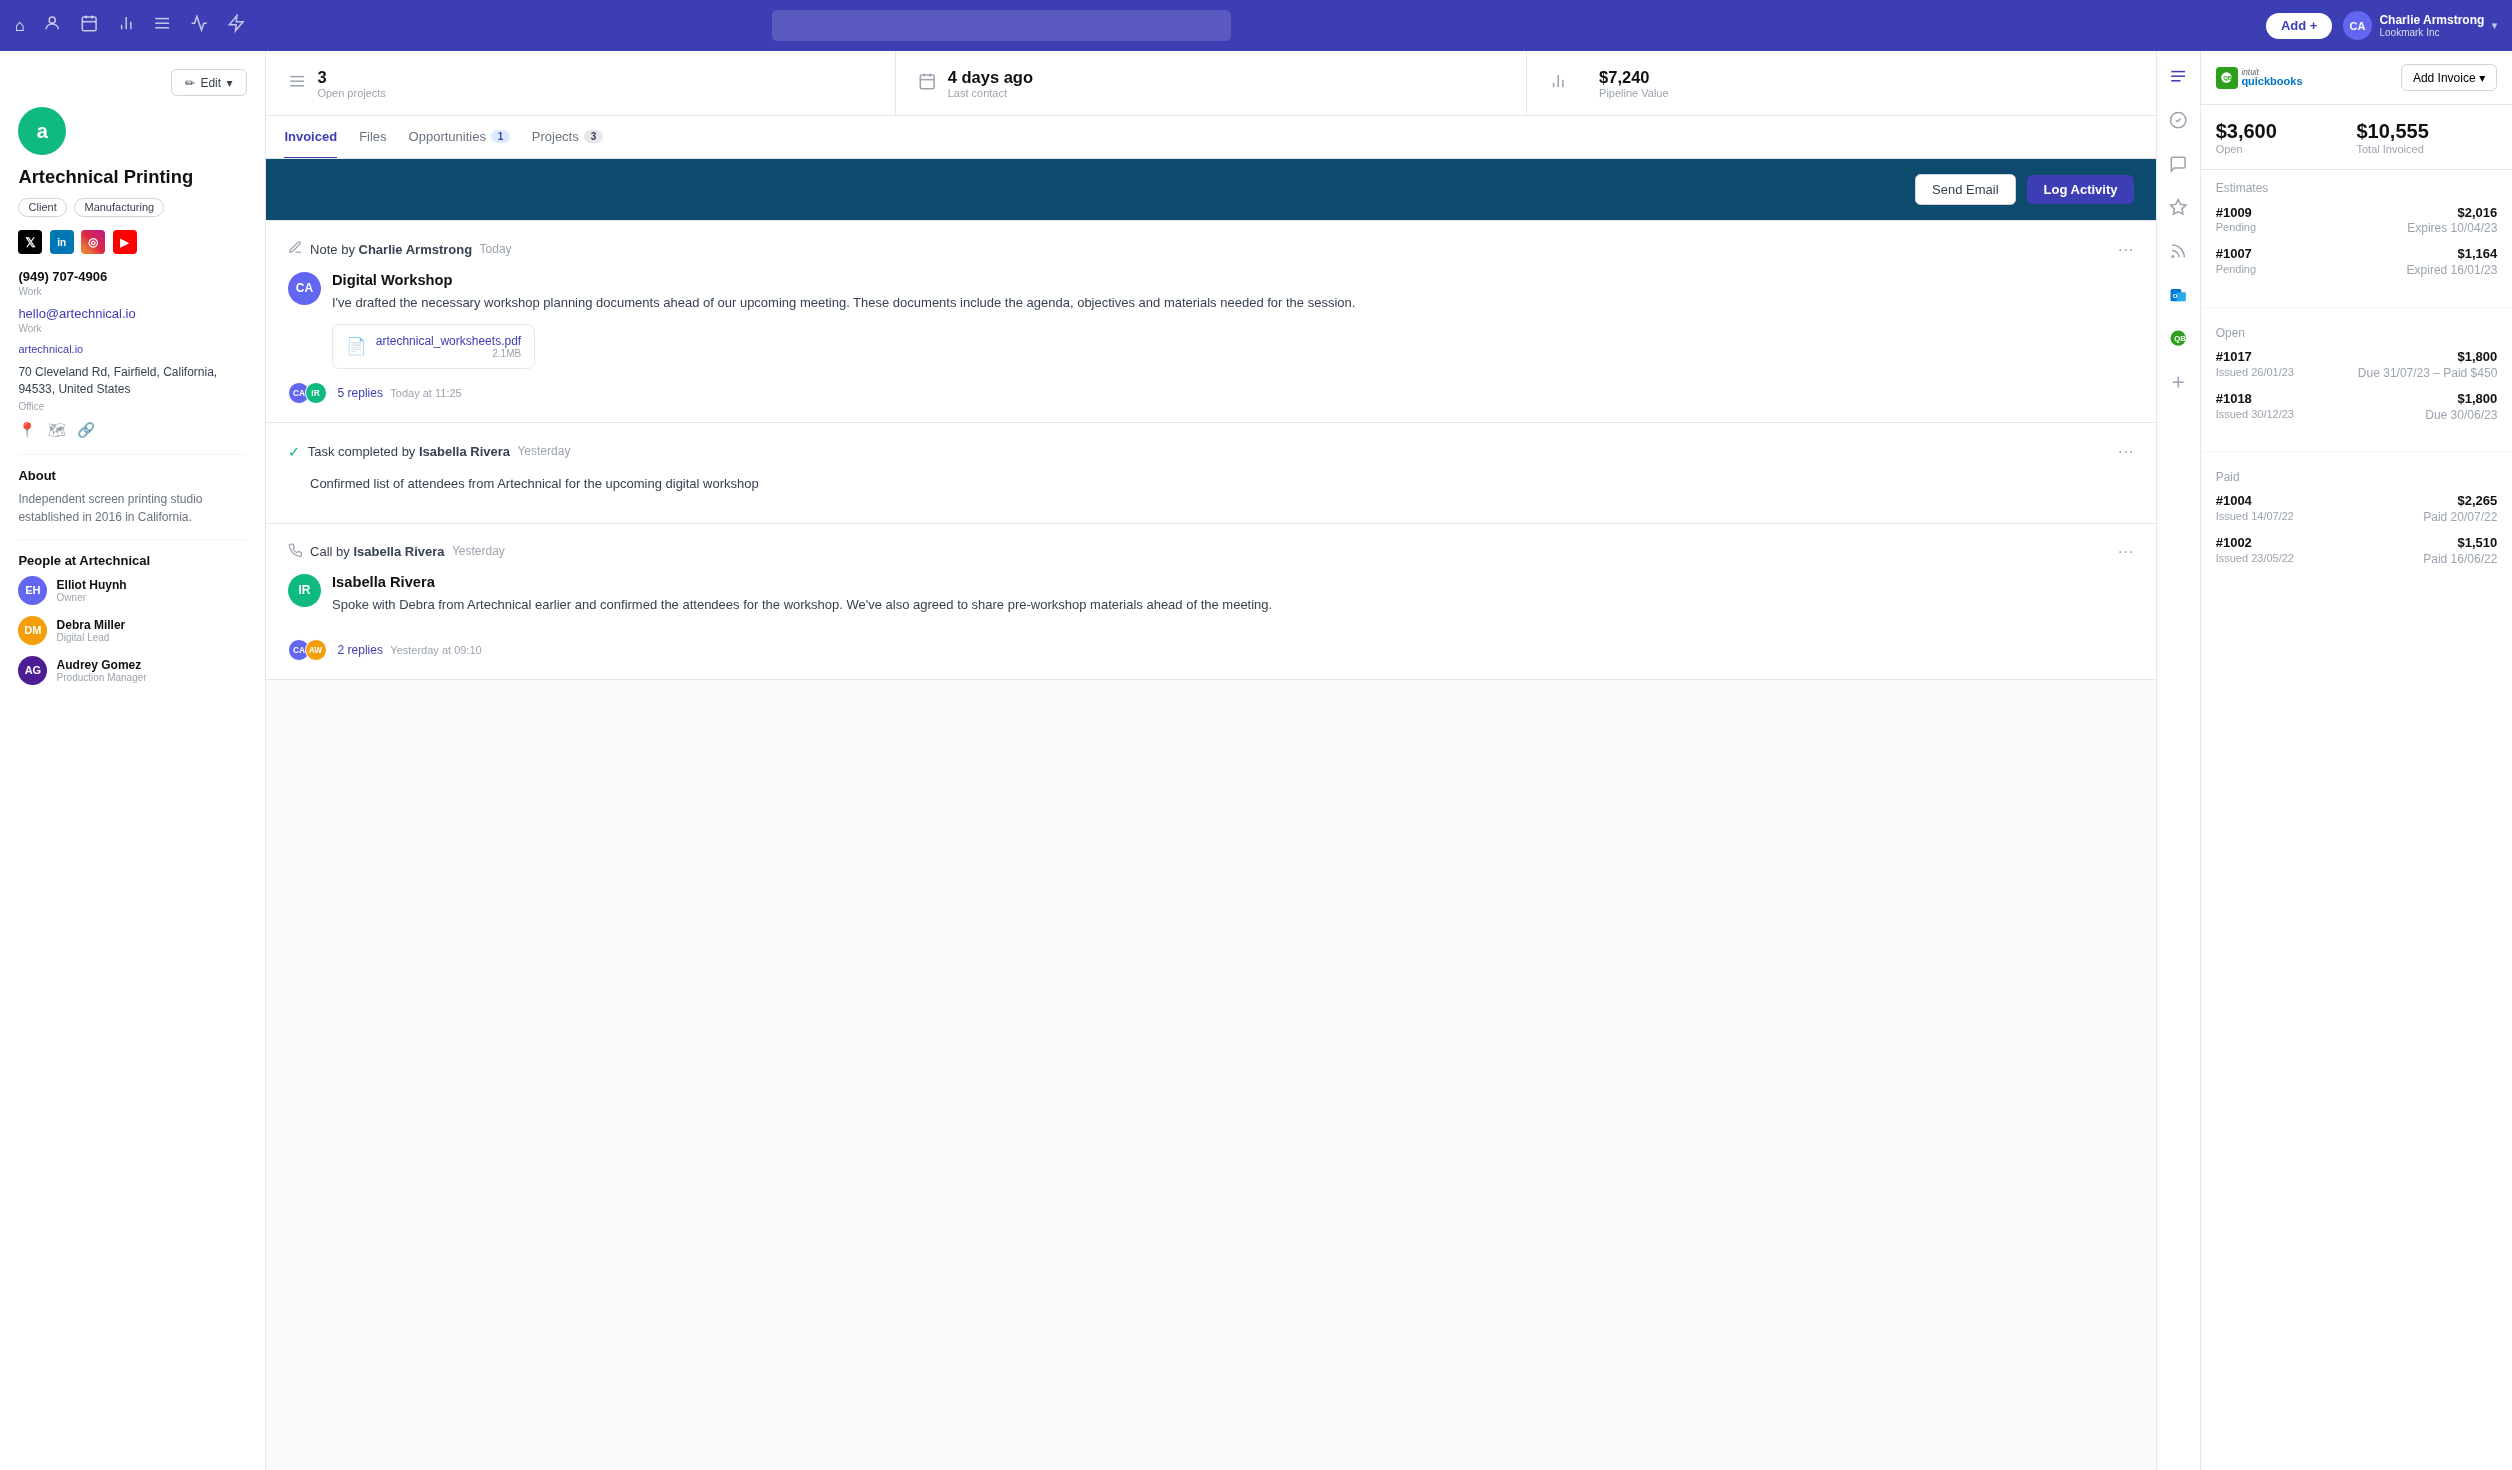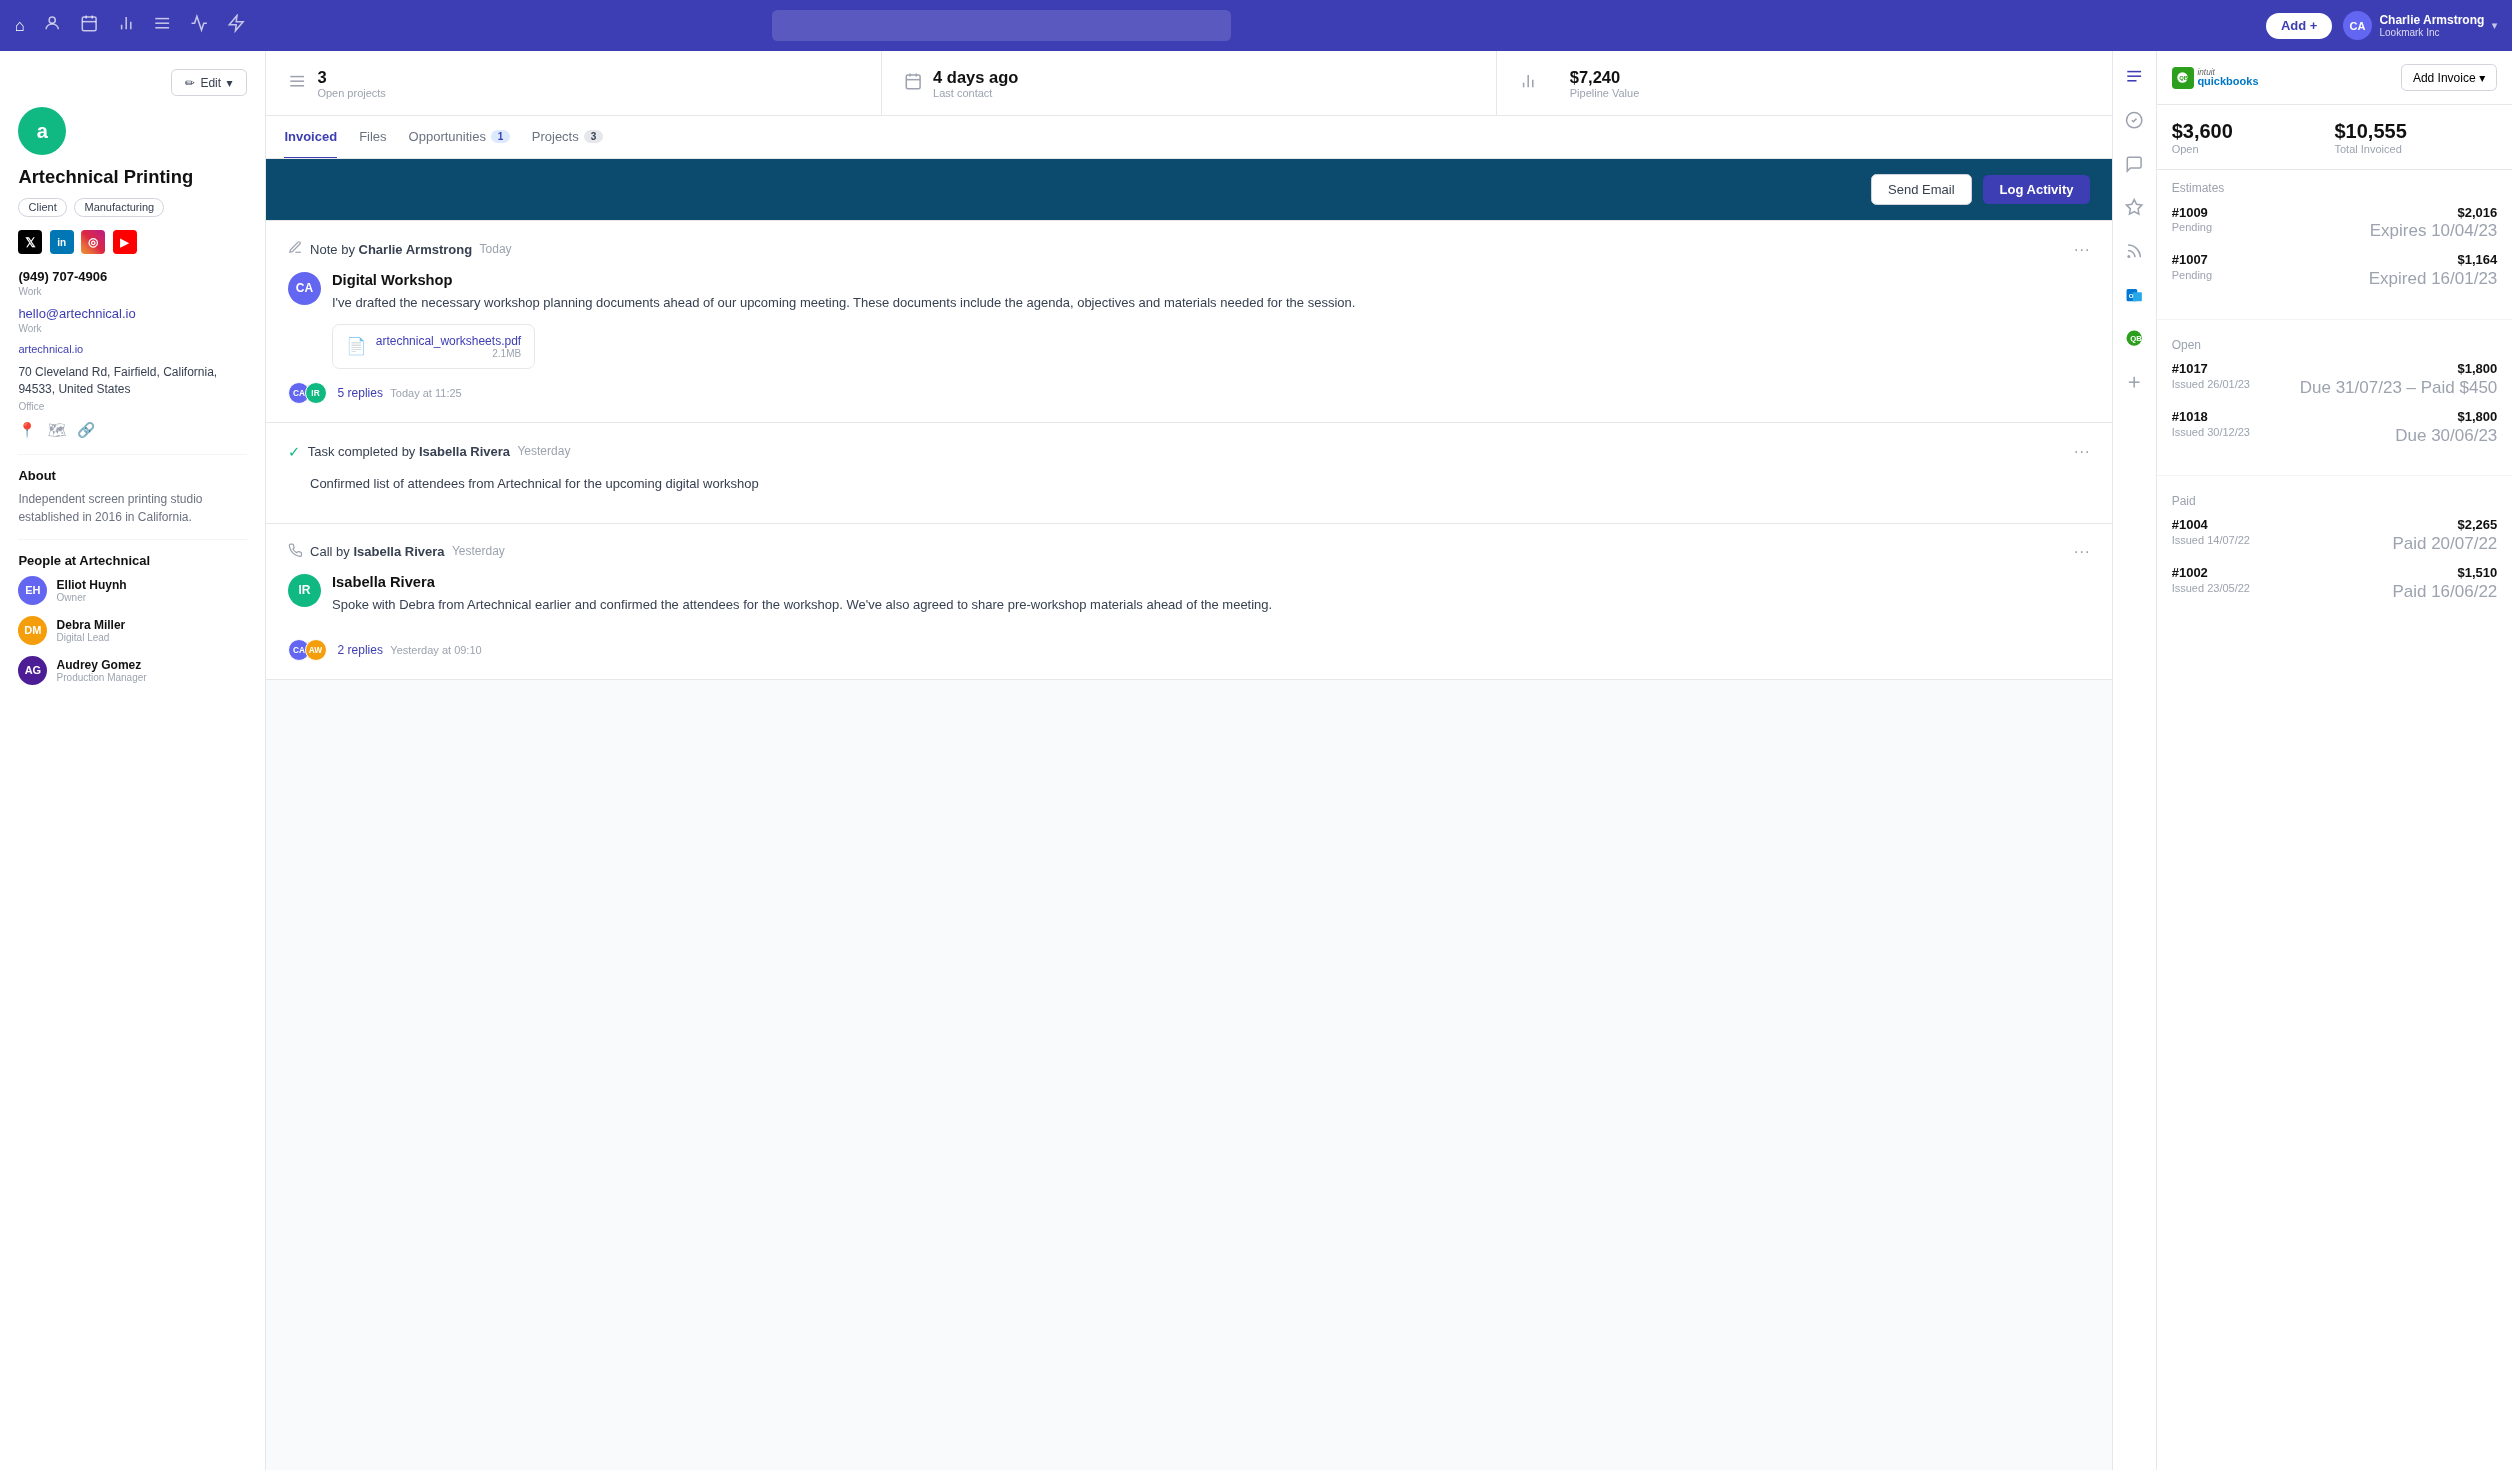--- a/index.html
+++ b/index.html
@@ -196,21 +196,21 @@
       font-size: 8.3px; font-weight: 700; color: white;
       margin-right: -5.5px; border: 1.8px solid white;
     }
     .replies-text { font-size: 12px; color: #3d3db4; margin-left: 9.2px; font-weight: 500; }
     .replies-time { font-size: 11px; color: #9ca3af; }
 
     .task-completed-icon { color: #10b981; }
 
     
     .right-sidebar {
-      width: 356px; background: white; border-left: 0.9px solid #e5e7eb;
+      width: 312px; background: white; border-left: 0.9px solid #e5e7eb;
       overflow-y: auto; flex-shrink: 0; padding: 0;
     }
 
     
     .icon-sidebar {
       width: 44px; background: white; border-left: 0.9px solid #e5e7eb;
       display: flex; flex-direction: column; align-items: center;
       padding: 11px 0; gap: 14.7px; flex-shrink: 0;
     }
     .sidebar-icon { width: 29px; height: 29px; display: flex; align-items: center; justify-content: center; cursor: pointer; }
@@ -236,21 +236,21 @@
 
     .invoice-row {
       display: flex; justify-content: space-between; align-items: flex-start;
       margin-bottom: 11px;
     }
     .invoice-left { display: flex; flex-direction: column; gap: 1.8px; }
     .invoice-number { font-size: 13px; font-weight: 600; color: #111; }
     .invoice-status { font-size: 11px; color: #9ca3af; }
     .invoice-right { display: flex; flex-direction: column; align-items: flex-end; gap: 1.8px; }
     .invoice-amount { font-size: 13px; font-weight: 600; color: #111; }
-    .invoice-date { font-size: 17px; color: #9ca3af; padding-left: 36px; }
+    .invoice-date { font-size: 12px; color: #9ca3af; padding-left: 36px; }
 
     .qb-divider { height: 0.9px; background: #f3f4f6; margin: 7.4px 0; }
 
     
     .intuit-logo { display: flex; align-items: center; gap: 3.7px; }
   </style>
 </head>
 <body>
 
 <nav class="top-nav">

